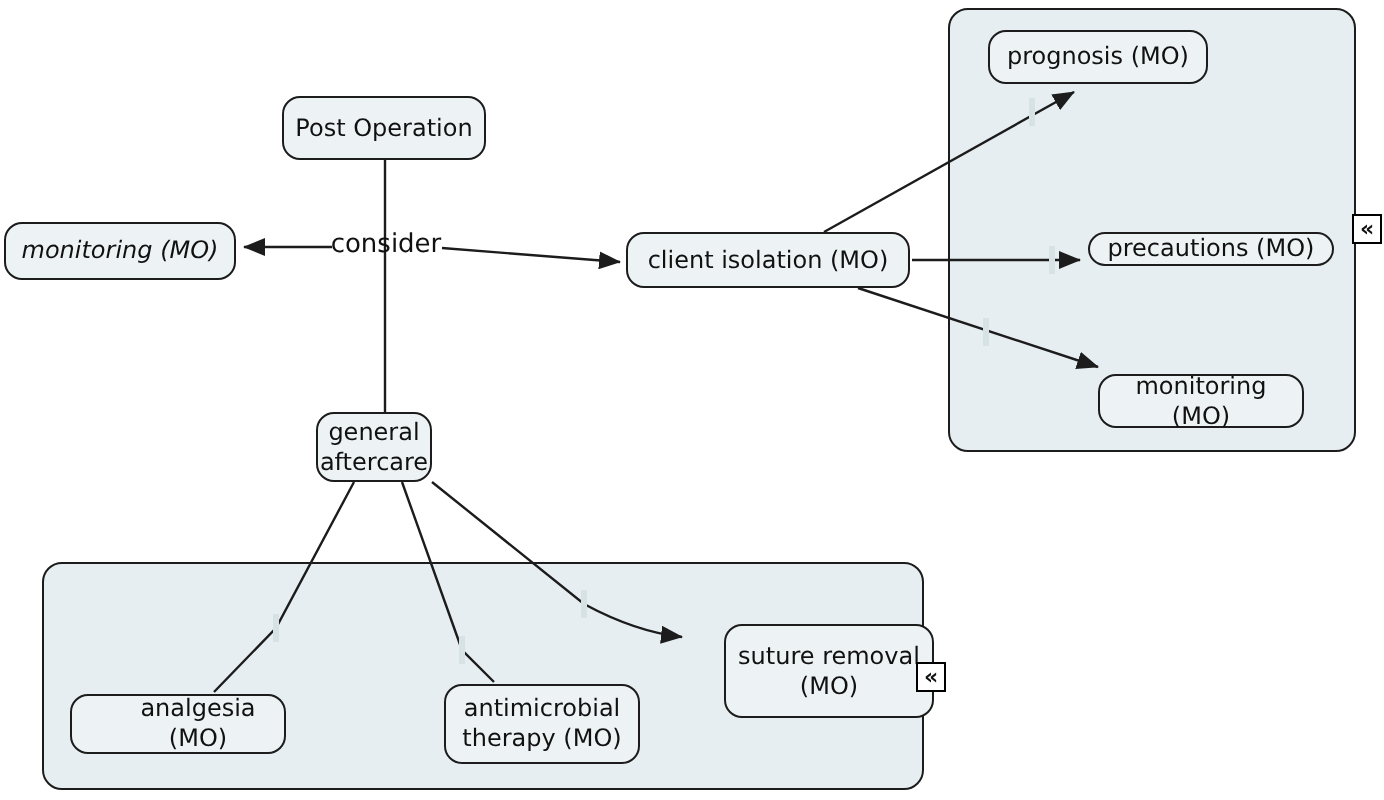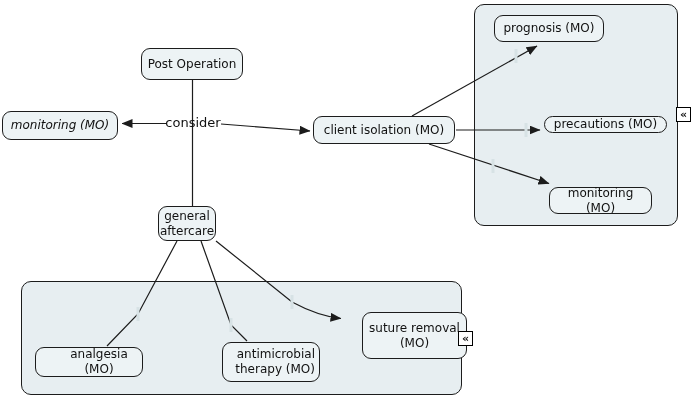--- a/index.html
+++ b/index.html
@@ -86,20 +86,20 @@
 <div class="node" style="left:494px; top:15px;  width:110px; height:27px;">prognosis (MO)</div>
 
 <div class="node" style="left:544px; top:116px; width:123px; height:17px;">precautions (MO)</div>
 
 <div class="node" style="left:549px; top:187px; width:103px; height:27px;">monitoring (MO)</div>
 
 <div class="node" style="left:158px; top:206px; width:58px;  height:35px;">general aftercare</div>
 
 <div class="node" style="left:35px;  top:347px; width:108px; height:30px;padding-left:24px;">analgesia (MO)</div>
 
-<div class="node" style="left:222px; top:342px; width:98px;  height:40px;text-align:right;">antimicrobial therapy (MO)</div>
+<div class="node" style="left:222px; top:342px; width:98px;  height:40px;">antimicrobial therapy (MO)</div>
 
 <div class="node" style="left:362px; top:312px; width:105px; height:47px;">suture removal (MO)</div>
 
 <div class="linking-phrase" style="left:160px; top:116px; width:66px;">consider</div>
 
 <div class="collapse-icon" style="left:676px; top:107px;">«</div>
 <div class="collapse-icon" style="left:458px; top:331px;">«</div>
 
 </body></html>

